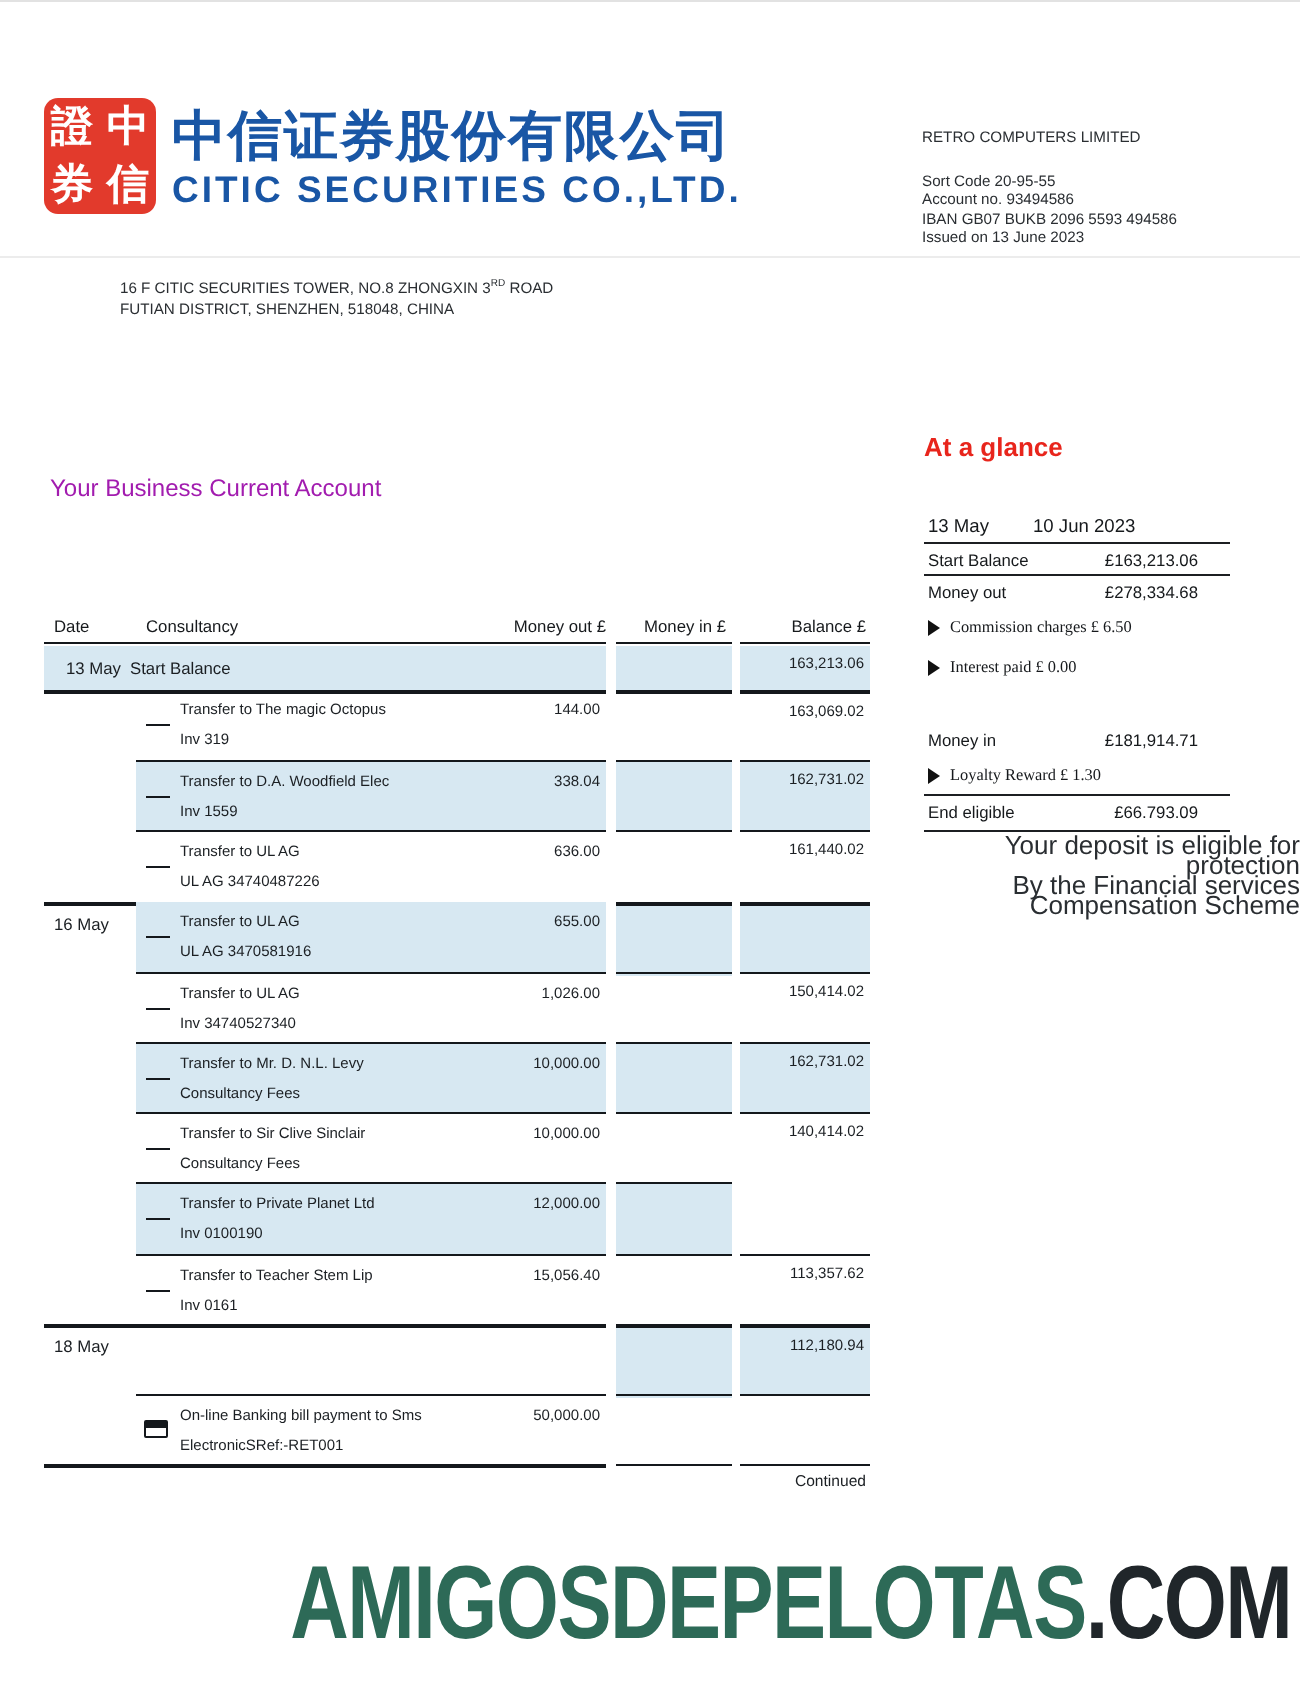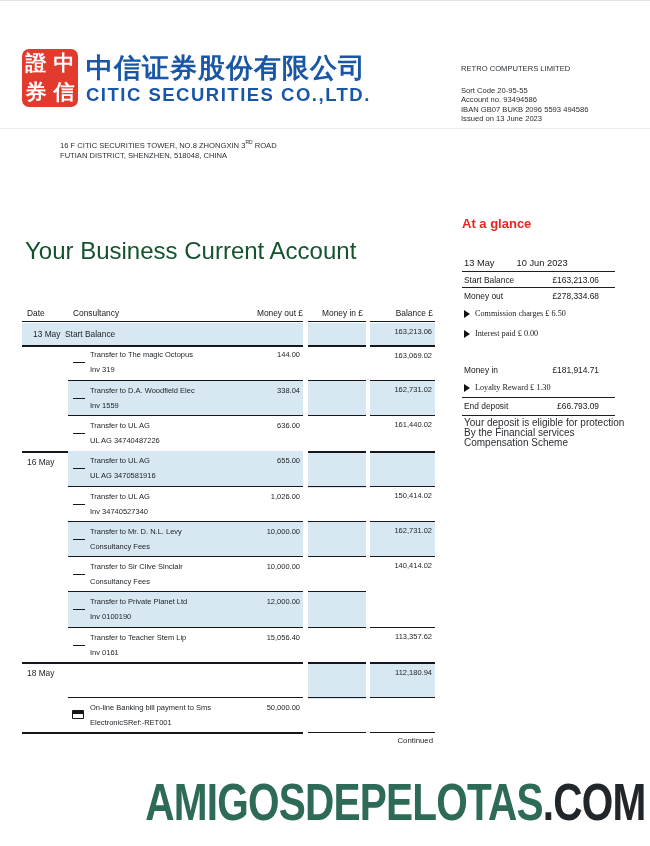--- a/index.html
+++ b/index.html
@@ -11,35 +11,35 @@
   .seal span{color:#fff;font-size:21px;font-weight:700;line-height:1;font-family:"DejaVu Sans",sans-serif;}
   .cn-name{position:absolute;left:86px;top:49px;font-size:27px;font-weight:700;color:#1956a5;
            letter-spacing:1px;font-family:"DejaVu Sans","Liberation Sans",sans-serif;}
   .en-name{position:absolute;left:86px;top:83px;font-size:18.5px;font-weight:700;color:#1956a5;letter-spacing:1.5px;}
   .hdr-rule{position:absolute;left:0;top:127px;width:650px;border-top:1px solid #ececec;}
   .address{position:absolute;left:60px;top:136px;font-size:7.6px;line-height:10px;color:#2a2e32;}
   .address sup{font-size:5px;vertical-align:super;}
   .acct{position:absolute;left:461px;top:63px;font-size:7.6px;line-height:9.5px;color:#2a2e32;}
   .acct .holder{margin-bottom:12px;}
   
-  .main-title{position:absolute;left:25px;top:236px;font-size:24px;color:#14532d;}
+  .main-title{position:absolute;left:25px;top:236px;font-size:12px;color:#a21caf;}
   
   .glance-title{position:absolute;left:462px;top:215px;font-size:13px;font-weight:600;color:#e8251c;}
   .glance{position:absolute;left:462px;top:255px;width:153px;font-size:8.4px;color:#16191c;}
   .grow{display:flex;justify-content:space-between;padding:2.5px 16px 2.5px 2px;}
   .grow .val{text-align:right;}
   .gdates{display:flex;padding:2px 2px 3px 2px;font-size:9.3px;border-bottom:1.5px solid #1c1f22;}
   .gdates .d2{margin-left:22px;}
   .b-bot1{border-bottom:1px solid #1c1f22;}
   .bullet{display:flex;align-items:center;padding:2px 0 2px 2px;font-size:8.2px;font-family:Liberation Serif, serif;}
   .tri{width:0;height:0;border-top:4px solid transparent;border-bottom:4px solid transparent;
        border-left:6px solid #111;margin-right:5px;flex:0 0 auto;}
   .endrow{border-top:1px solid #1c1f22;border-bottom:1.6px solid #1c1f22;margin-top:3px;padding-top:3px;padding-bottom:4px;}
   .mt4{margin-top:4px}.mt6{margin-top:22px}.mt7{margin-top:7px}
-  .protect{position:absolute;left:464px;top:417px;font-size:10px;line-height:10px;color:#2a2e32;}
+  .protect{position:absolute;left:464px;top:417px;font-size:13px;line-height:10px;color:#2a2e32;text-align:right;}
   
   .ttable{position:absolute;left:22px;top:303px;width:416px;height:450px;font-size:7.5px;}
   .thead span{position:absolute;top:4px;font-size:8.4px;color:#16191c;}
   .h-date{left:5px;}
   .h-desc{left:51px;}
   .h-out{left:180px;width:101px;text-align:right;}
   .h-in{left:283px;width:58px;text-align:right;}
   .h-bal{left:330px;width:81px;text-align:right;}
   .hline,.cline{position:absolute;height:0;border-top:1.5px solid #14181c;}
   .shaded{background:#d7e8f2;}
@@ -125,21 +125,21 @@
     </div>
     <div class="grow mt6">
       <span>Money in</span>
       <span class="val">£181,914.71</span>
     </div>
     <div class="bullet mt4">
       <span class="tri"></span>
       <span>Loyalty Reward £ 1.30</span>
     </div>
     <div class="grow endrow">
-      <span>End deposit</span>
+      <span>End eligible</span>
       <span class="val">£66.793.09</span>
     </div>
   </div>
   <div class="protect">
     <div>Your deposit is eligible for protection</div>
     <div>By the Financial services</div>
     <div>Compensation Scheme</div>
   </div>
 
   <div class="ttable">

